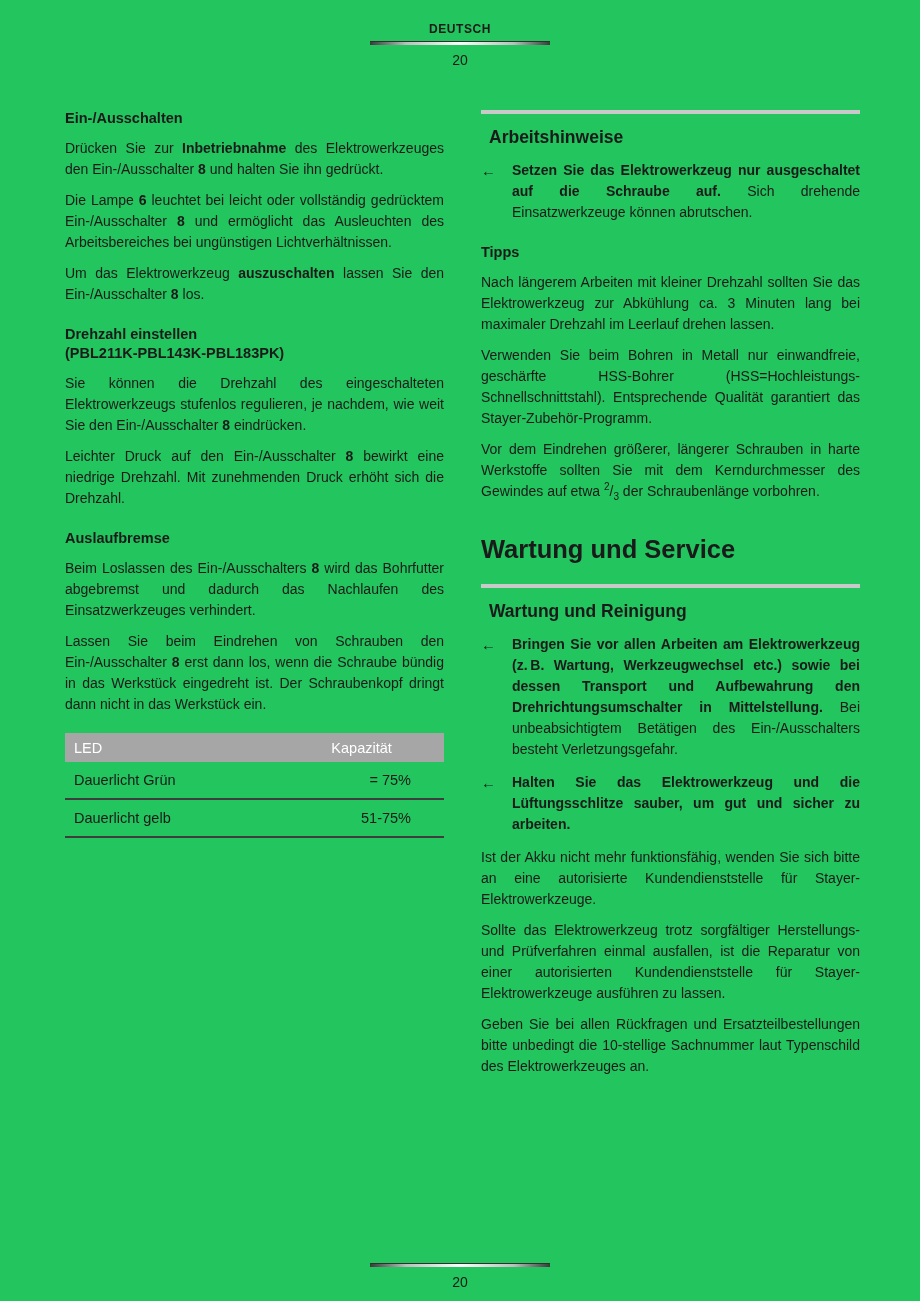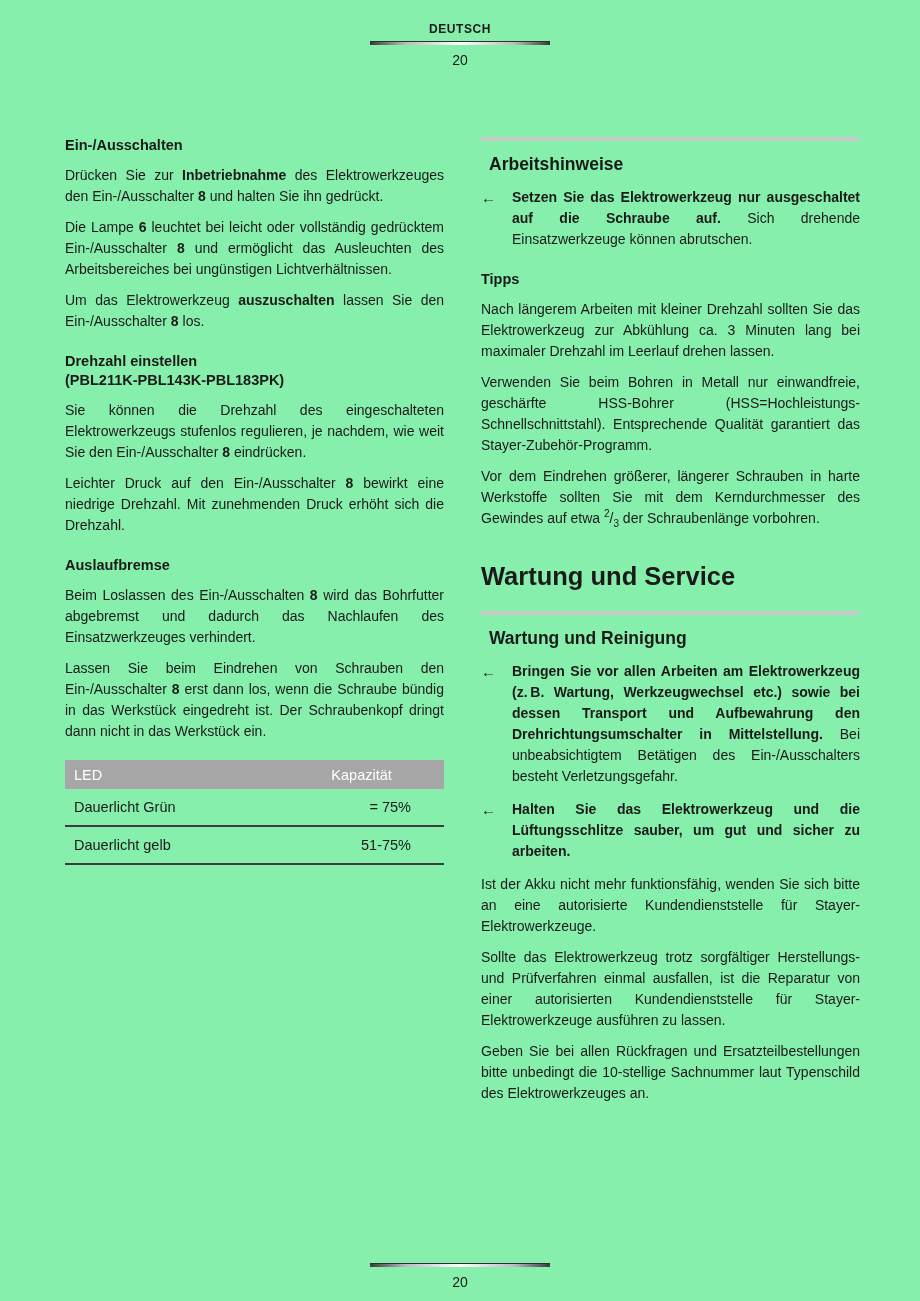--- a/index.html
+++ b/index.html
@@ -2,39 +2,39 @@
 <html><head>
 <meta charset="utf-8">
 <style>
   * { margin: 0; padding: 0; box-sizing: border-box; }
   html, body { background: #888; }
   .page {
     position: relative;
     width: 920px;
     height: 1301px;
     margin: 0 auto;
-    background: #86efac;
+    background: #22c55e;
     font-family: "Liberation Sans", "DejaVu Sans", sans-serif;
     color: #1a1a1a;
     overflow: hidden;
   }
   
   .page-header { position: absolute; top: 22px; left: 0; width: 100%; text-align: center; }
   .lang-label { font-size: 12px; font-weight: bold; letter-spacing: 0.6px; }
   .grad-rule {
     width: 180px; height: 4px; margin: 5px auto 7px auto;
     background: linear-gradient(90deg, #3a3a3a 0%, #bdbdbd 20%, #fdfdfd 50%, #bdbdbd 80%, #3a3a3a 100%);
     border-top: 1px solid #2f2f2f;
   }
   .pagenum { font-size: 14px; color: #1a1a1a; }
   .page-footer { position: absolute; top: 1258px; left: 0; width: 100%; text-align: center; }
 
   
   .columns {
-    position: absolute; top: 128px; left: 65px; right: 60px;
+    position: absolute; top: 101px; left: 65px; right: 60px;
     display: flex; gap: 37px;
   }
   .col { flex: 1 1 0; min-width: 0; }
 
   p, .bullet { font-size: 14px; line-height: 21px; text-align: justify; }
   p { margin: 10px 0; }
 
   h3.sub-heading {
     font-size: 14.5px; line-height: 19px; font-weight: bold;
     margin: 20px 0 8px 0; white-space: pre-line; text-align: left;
@@ -101,21 +101,21 @@
       <p><span>Drücken Sie zur </span><b>Inbetriebnahme</b><span> des Elektrowerkzeuges den Ein-/Ausschalter </span><b>8</b><span> und halten Sie ihn gedrückt.</span></p>
       <p><span>Die Lampe </span><b>6</b><span> leuchtet bei leicht oder vollständig gedrücktem Ein-/Ausschalter </span><b>8</b><span> und ermöglicht das Ausleuchten des Arbeitsbereiches bei ungünstigen Lichtverhältnissen.</span></p>
       <p><span>Um das Elektrowerkzeug </span><b>auszuschalten</b><span> lassen Sie den Ein-/Ausschalter </span><b>8</b><span> los.</span></p>
 
       <h3 class="sub-heading">Drehzahl einstellen
 (PBL211K-PBL143K-PBL183PK)</h3>
       <p><span>Sie können die Drehzahl des eingeschalteten Elektrowerkzeugs stufenlos regulieren, je nachdem, wie weit Sie den Ein-/Ausschalter </span><b>8</b><span> eindrücken.</span></p>
       <p><span>Leichter Druck auf den Ein-/Ausschalter </span><b>8</b><span> bewirkt eine niedrige Drehzahl. Mit zunehmenden Druck erhöht sich die Drehzahl.</span></p>
 
       <h3 class="sub-heading">Auslaufbremse</h3>
-      <p><span>Beim Loslassen des Ein-/Ausschalten </span><b>8</b><span> wird das Bohrfutter abgebremst und dadurch das Nachlaufen des Einsatzwerkzeuges verhindert.</span></p>
+      <p><span>Beim Loslassen des Ein-/Ausschalters </span><b>8</b><span> wird das Bohrfutter abgebremst und dadurch das Nachlaufen des Einsatzwerkzeuges verhindert.</span></p>
       <p><span>Lassen Sie beim Eindrehen von Schrauben den Ein-/Ausschalter </span><b>8</b><span> erst dann los, wenn die Schraube bündig in das Werkstück eingedreht ist. Der Schraubenkopf dringt dann nicht in das Werkstück ein.</span></p>
 
       <table class="led-table">
         <thead>
           <tr>
             <th>LED</th>
             <th class="cap">Kapazität</th>
           </tr>
         </thead>
         <tbody>

